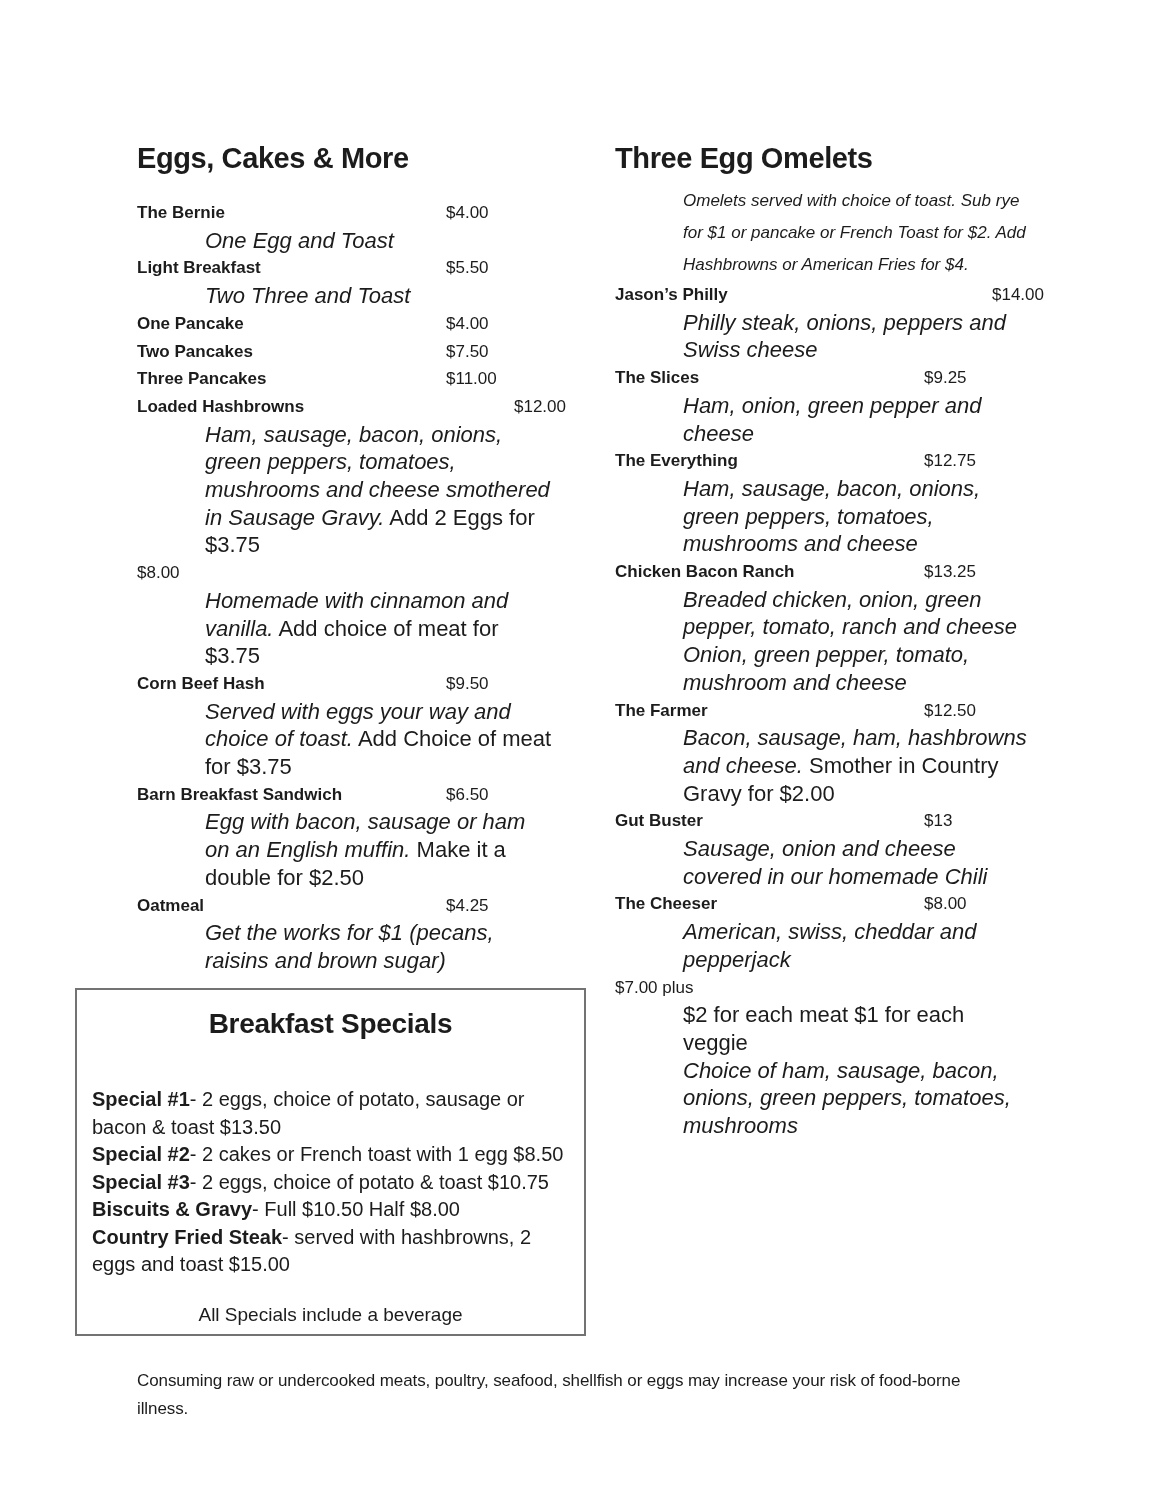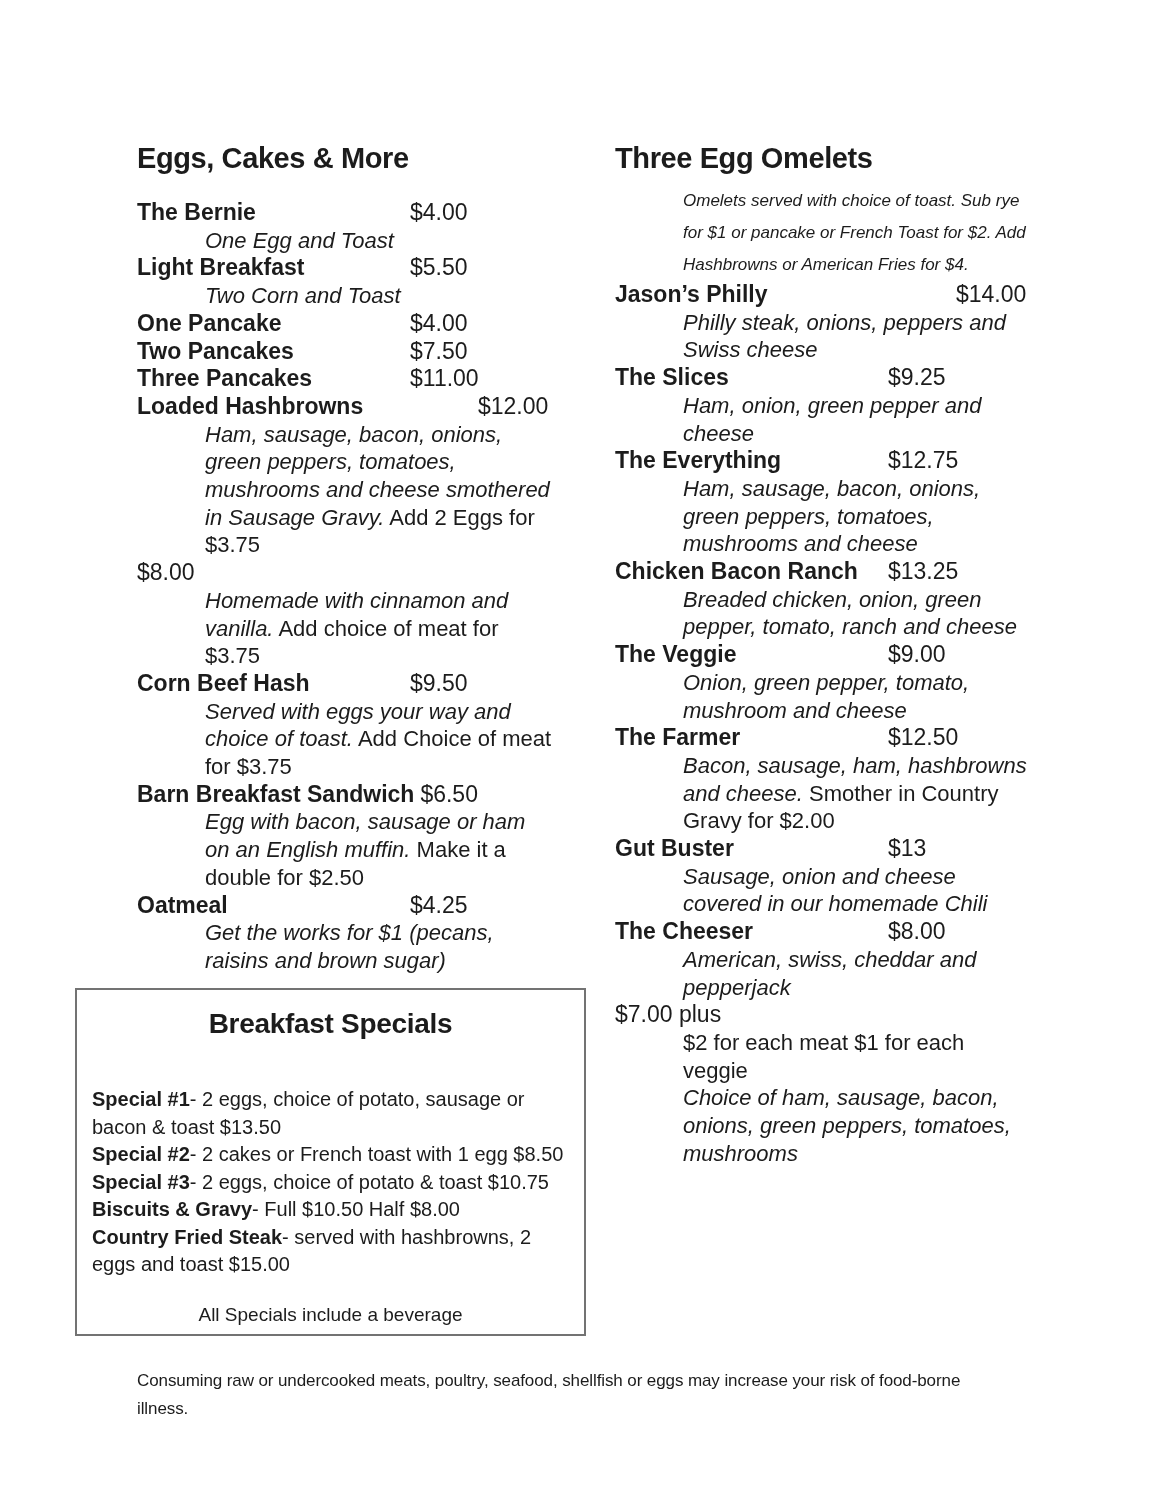--- a/index.html
+++ b/index.html
@@ -26,22 +26,23 @@
   .col-right .section-heading{margin-bottom:10px;}
   .intro{
     margin:0 0 0 68px;
     max-width:350px;
     font-size:17px;
     font-style:italic;
     line-height:32px;
   }
   .item-row{
     display:flex;
-    font-size:23px;
+    font-size:17px;
     line-height:27.7px;
+    gap:36px;
   }
   .item-name{
     flex:0 0 auto;
     min-width:273px;
     font-weight:700;
     padding-right:6px;
     box-sizing:border-box;
   }
   .item-name.wide{min-width:341px;}
   .item-price{flex:0 0 auto;}
@@ -105,21 +106,21 @@
     <div id="left-items">
         <div class="item-row">
           <span class="item-name">The Bernie</span>
           <span class="item-price">$4.00</span>
         </div>
         <p class="item-desc"><span class="it">One Egg and Toast</span></p>
         <div class="item-row">
           <span class="item-name">Light Breakfast</span>
           <span class="item-price">$5.50</span>
         </div>
-        <p class="item-desc"><span class="it">Two Corn and Toast</span></p>
+        <p class="item-desc"><span class="it">Two Three and Toast</span></p>
         <div class="item-row">
           <span class="item-name">One Pancake</span>
           <span class="item-price">$4.00</span>
         </div>
         <div class="item-row">
           <span class="item-name">Two Pancakes</span>
           <span class="item-price">$7.50</span>
         </div>
         <div class="item-row">
           <span class="item-name">Three Pancakes</span>
@@ -169,24 +170,20 @@
         <div class="item-row">
           <span class="item-name">The Everything</span>
           <span class="item-price">$12.75</span>
         </div>
         <p class="item-desc"><span class="it">Ham, sausage, bacon, onions, green peppers, tomatoes, mushrooms and cheese</span></p>
         <div class="item-row">
           <span class="item-name">Chicken Bacon Ranch</span>
           <span class="item-price">$13.25</span>
         </div>
         <p class="item-desc"><span class="it">Breaded chicken, onion, green pepper, tomato, ranch and cheese</span></p>
-        <div class="item-row">
-          <span class="item-name">The Veggie</span>
-          <span class="item-price">$9.00</span>
-        </div>
         <p class="item-desc"><span class="it">Onion, green pepper, tomato, mushroom and cheese</span></p>
         <div class="item-row">
           <span class="item-name">The Farmer</span>
           <span class="item-price">$12.50</span>
         </div>
         <p class="item-desc"><span class="it">Bacon, sausage, ham, hashbrowns and cheese.</span><span class="up"> Smother in Country Gravy for $2.00</span></p>
         <div class="item-row">
           <span class="item-name">Gut Buster</span>
           <span class="item-price">$13</span>
         </div>

